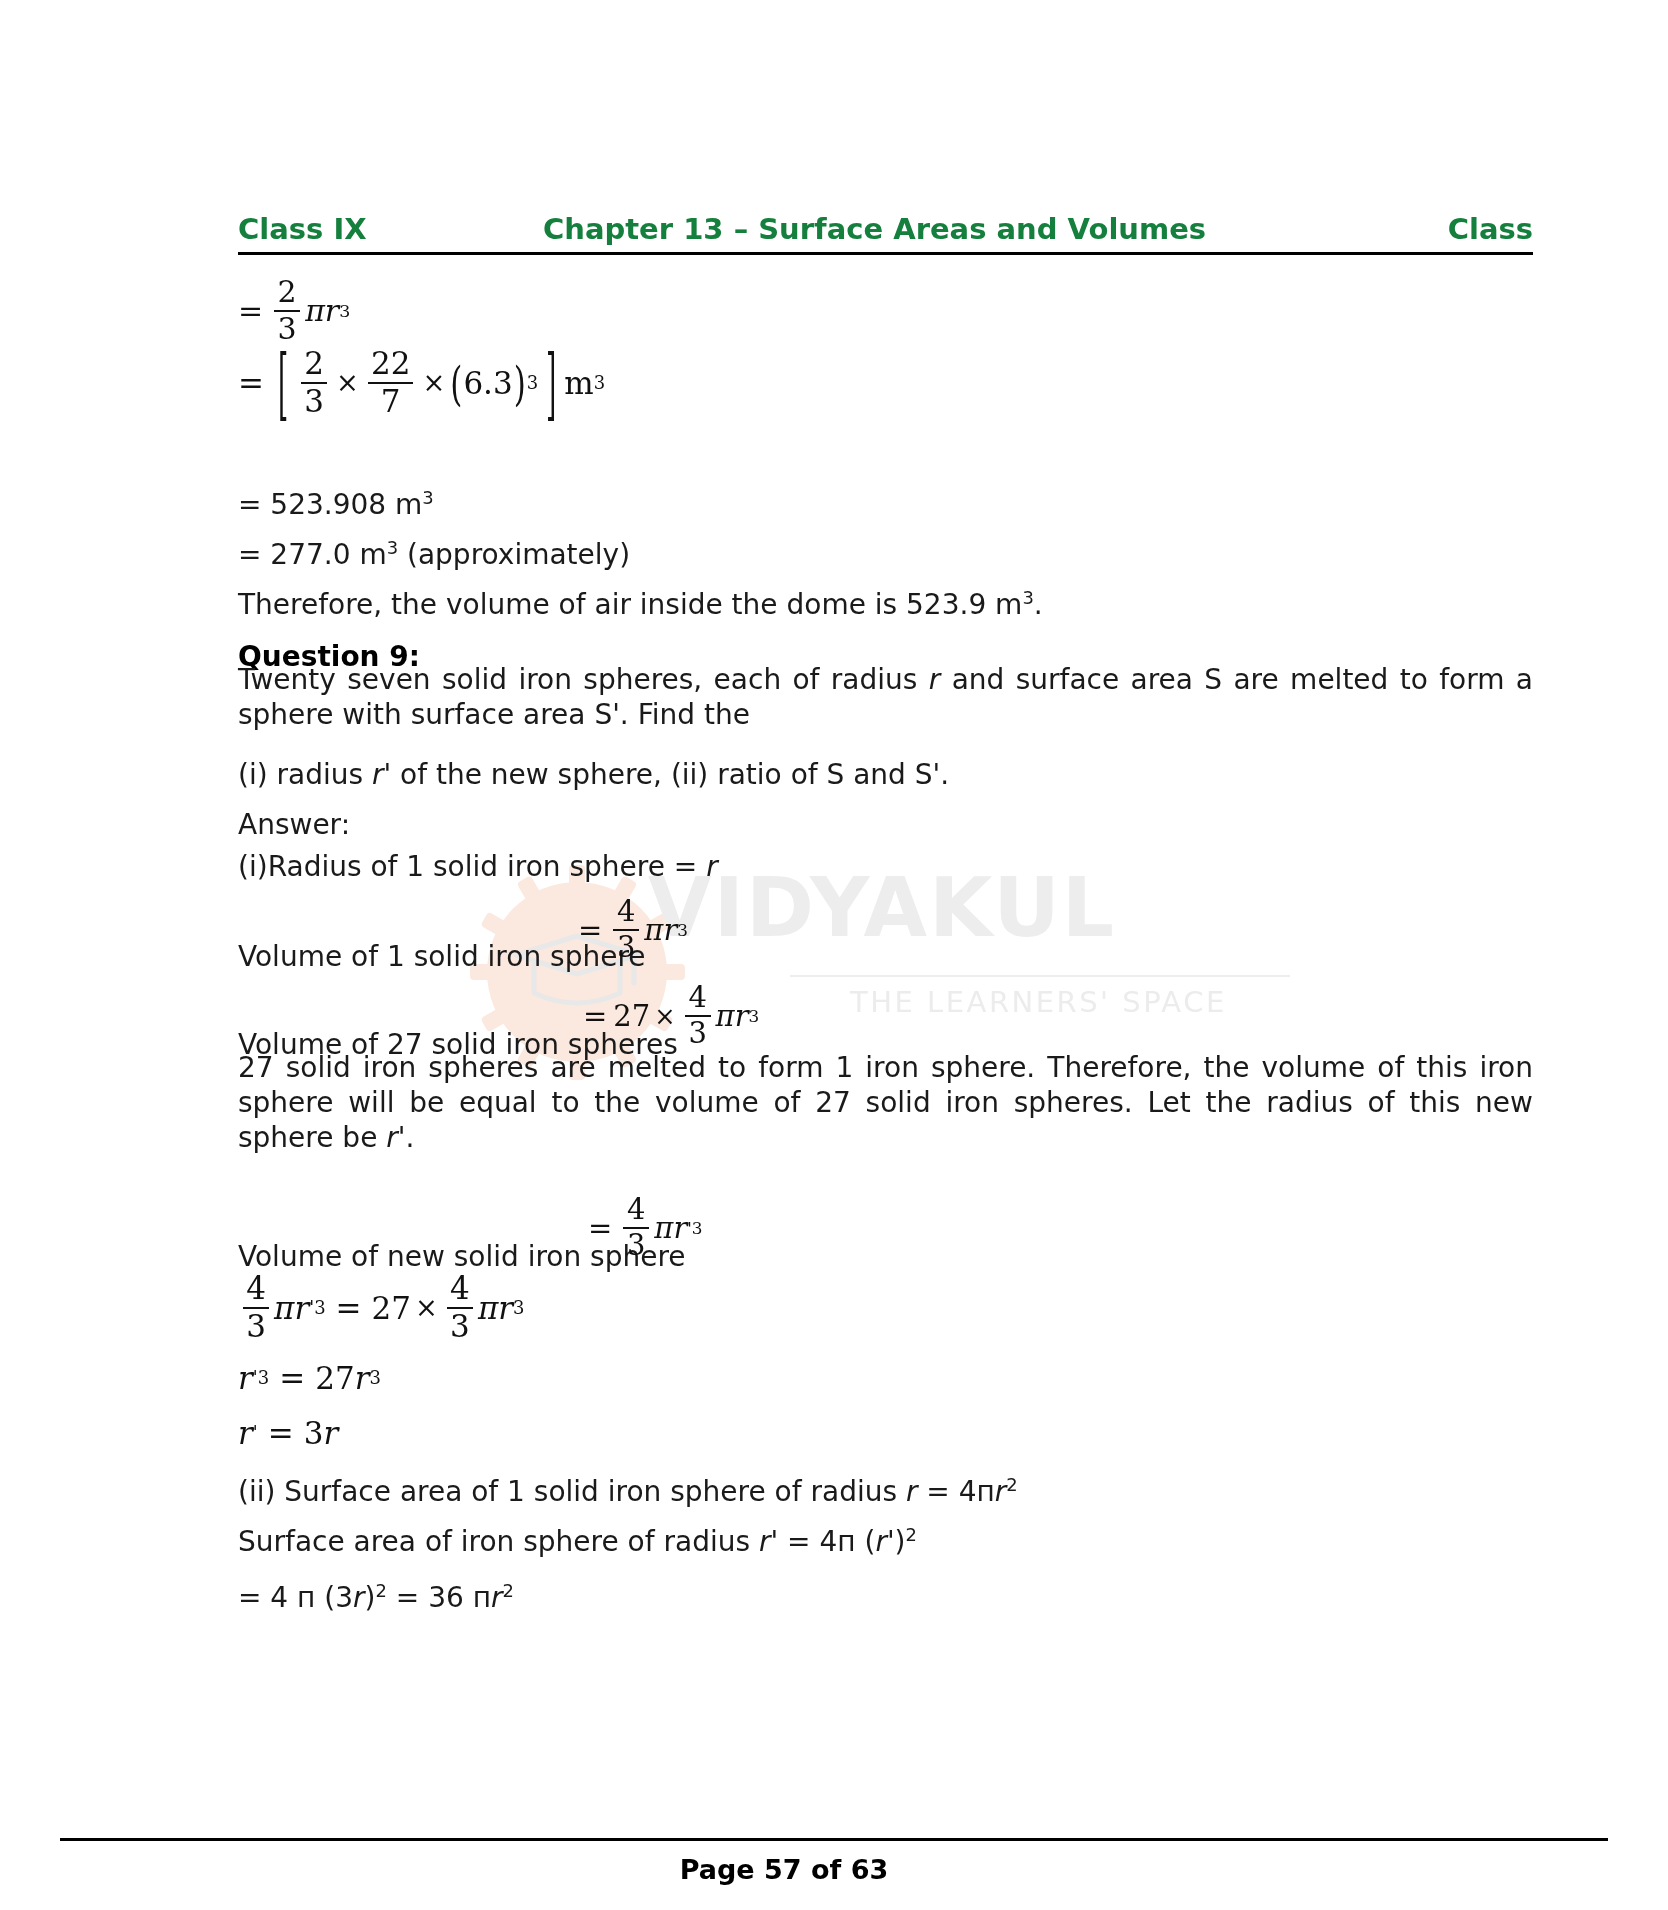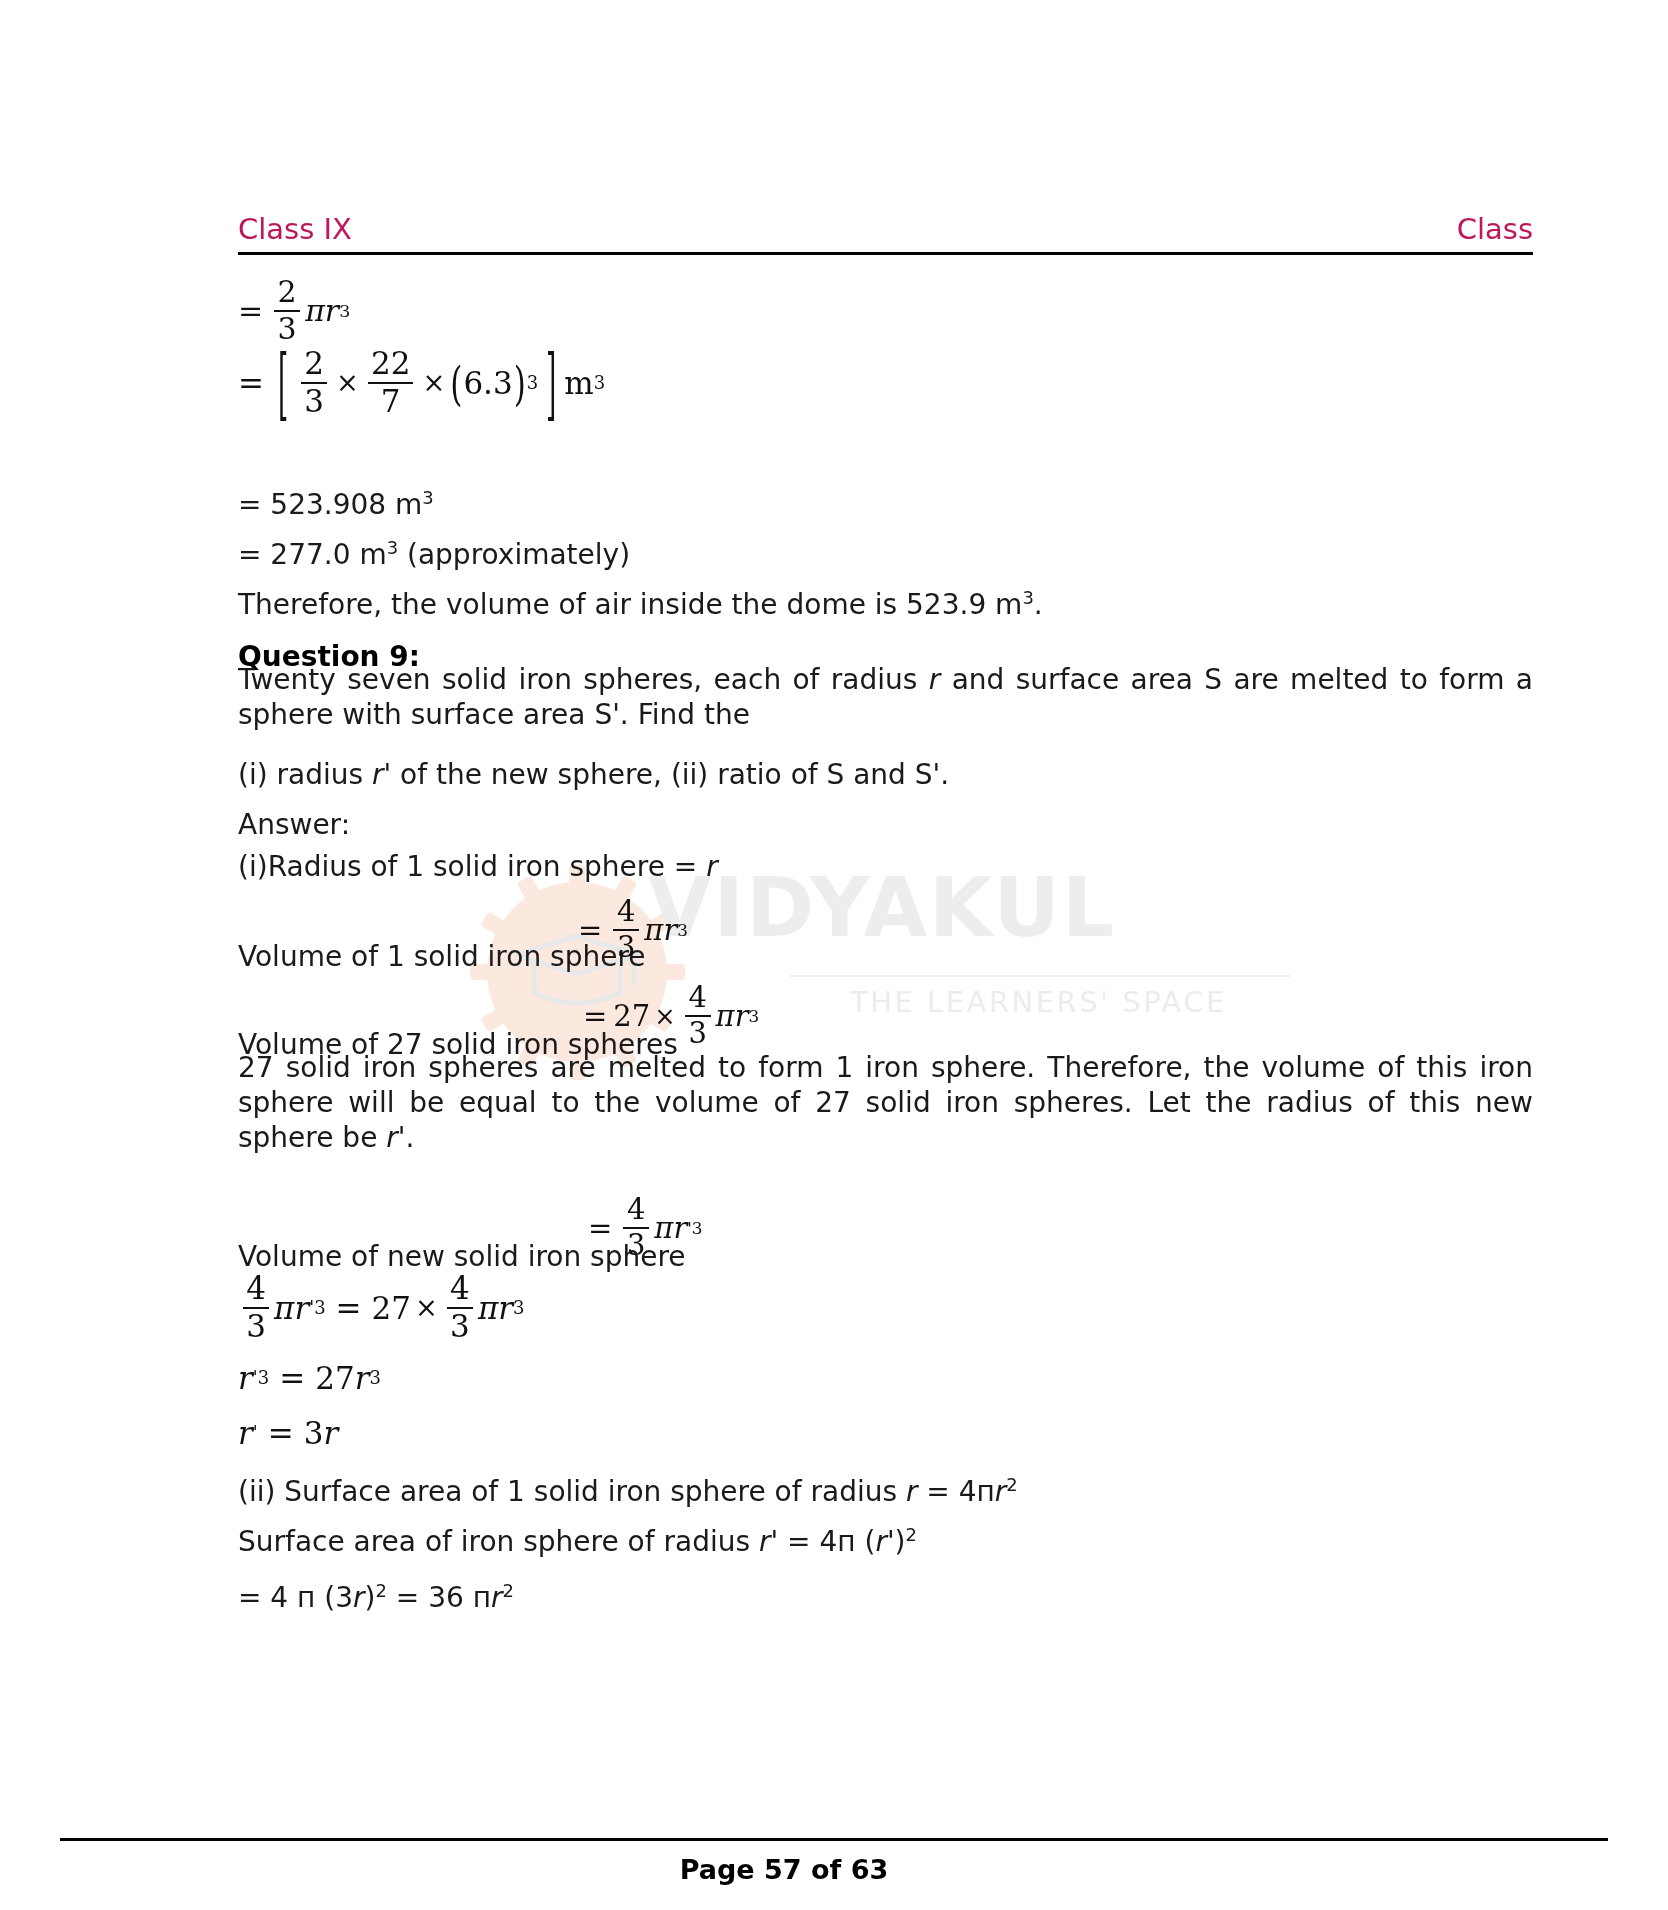--- a/index.html
+++ b/index.html
@@ -79,22 +79,23 @@
   }
 
   
   .hdr {
     position: absolute;
     left: 238px;
     top: 212px;
     width: 1295px;
     height: 40px;
     font-size: 29px;
-    color: #be185d;
+    color: #15803d;
     z-index: 2;
+    font-weight: bold;
   }
   .hdr-left   { position: absolute; left: 0px;   top: 0; white-space: nowrap; }
   .hdr-center { position: absolute; left: 305px; top: 0; white-space: nowrap; }
   .hdr-right  { position: absolute; right: 0px;  top: 0; white-space: nowrap; }
   .hdr-rule {
     position: absolute;
     left: 238px;
     top: 252px;
     width: 1295px;
     height: 3px;
@@ -235,20 +236,21 @@
         <path d="M124 24 L124 50"></path>
       </g>
     </svg>
     <div class="wm-title">VIDYAKUL</div>
     <div class="wm-rule"></div>
     <div class="wm-sub">THE LEARNERS' SPACE</div>
   </div>
 
   <div class="hdr">
     <span class="hdr-left">Class IX</span>
+    <span class="hdr-center">Chapter 13 – Surface Areas and Volumes</span>
     <span class="hdr-right">Class</span>
   </div>
   <div class="hdr-rule"></div>
 
   <div class="body">
 
     <div class="math" style="left:0px; top:7px; font-size:30px;">
       <span class="mrow">
         <span class="eq">=</span>
         <span class="frac">

